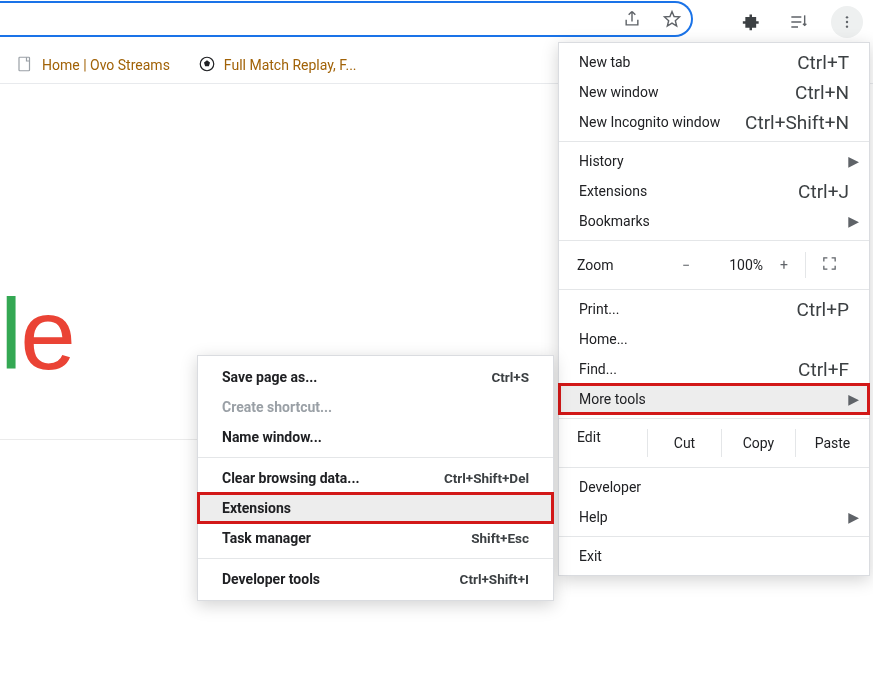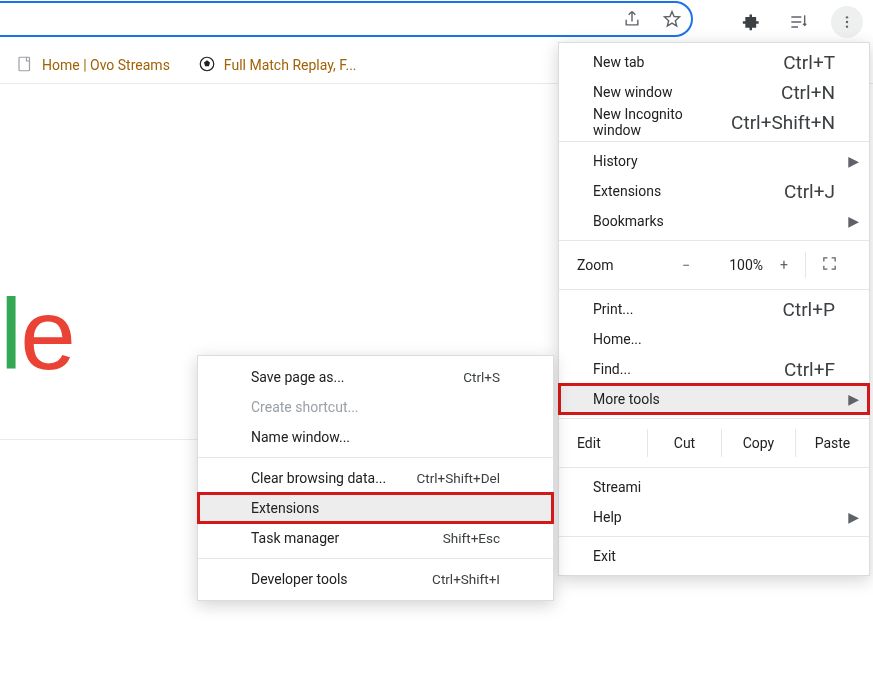--- a/index.html
+++ b/index.html
@@ -105,21 +105,21 @@
     position:absolute;
     top:42px; right:3px;
     width:312px;
     background:#fff;
     border:1px solid #dadce0;
     box-shadow:0 4px 16px rgba(0,0,0,.18);
     padding:4px 0;
   }
   .menu-item {
     display:flex; align-items:center; justify-content:space-between;
-    padding:6px 34px;
+    padding:6px 20px;
     color:#202124;
     height:30px;
     position:relative;
   }
   .menu-item .shortcut { color:#3c4043; font-size:19px;}
   .menu-sep { height:1px; background:#e4e6e8; margin:4px 0;}
   .menu-item .chevron {
     position:absolute; right:10px; top:50%; transform:translateY(-50%);
     color:#5f6368;
   }
@@ -135,39 +135,40 @@
   }
   .zoom-row .zlabel{ flex:0 0 88px;}
   .zoom-btn { width:42px; text-align:center; color:#5f6368; padding:6px 0;}
   .zoom-val { width:56px; text-align:right;}
   .zsep { width:1px; height:26px; background:#e4e6e8;}
   .zoom-full { width:46px; text-align:center;}
   .zoom-full svg{width:17px;height:17px;stroke:#5f6368;fill:none;stroke-width:1.8;}
 
   
   .edit-row {
-    display:flex; align-items:center; padding:6px 0 6px 18px; height:40px;
+    display:flex; align-items:flex-start; padding:6px 0 6px 18px; height:40px;
   }
   .edit-row .elabel{ flex:0 0 70px;}
   .edit-row .cell { flex:1; text-align:center; border-left:1px solid #e4e6e8; padding:6px 0;}
 
   
   .sub-menu {
     position:absolute;
     top:355px; left:197px;
     width:357px;
     background:#fff;
     border:1px solid #dadce0;
     box-shadow:0 4px 16px rgba(0,0,0,.18);
     padding:6px 0;
   }
   .sub-item {
     display:flex; align-items:flex-end; justify-content:space-between;
-    padding:7px 53px;
+    padding:7px 24px;
     height:30px;
+    font-weight:bold;
   }
   .sub-item.disabled { color:#9aa0a6;}
   .sub-item .shortcut { color:#3c4043; font-size:13.5px;}
   .sub-sep { height:1px; background:#e4e6e8; margin:5px 0;}
   .sub-item.highlight {
     background:#ededed;
     outline:3px solid #d21818;
     outline-offset:-2px;
   }
 </style>
@@ -309,21 +310,21 @@
   <div class="edit-row">
     <span class="elabel">Edit</span>
     <span class="cell">Cut</span>
     <span class="cell">Copy</span>
     <span class="cell">Paste</span>
   </div>
 
   <div class="menu-sep"></div>
 
   <div class="menu-item">
-    <span>Streami</span>
+    <span>Developer</span>
   </div>
   <div class="menu-item">
     <span>Help</span>
     <span class="chevron">▶</span>
   </div>
 
   <div class="menu-sep"></div>
 
   <div class="menu-item">
     <span>Exit</span>

